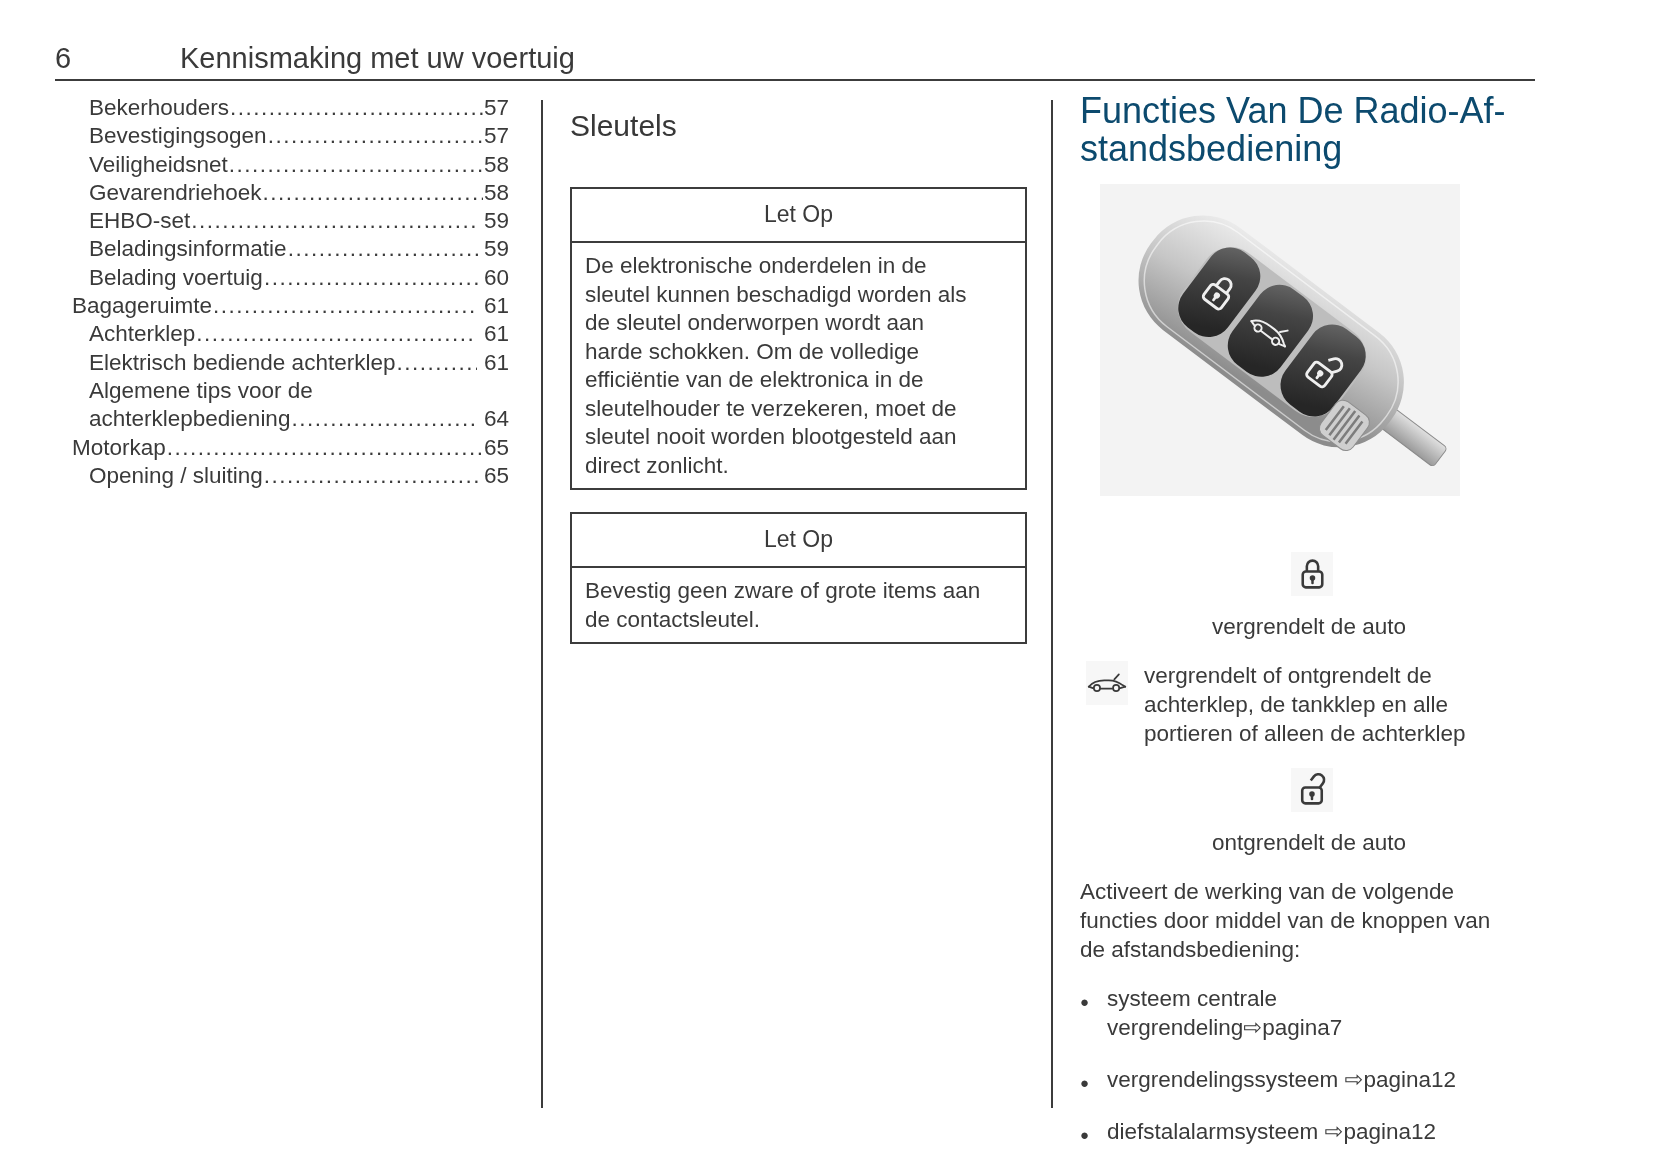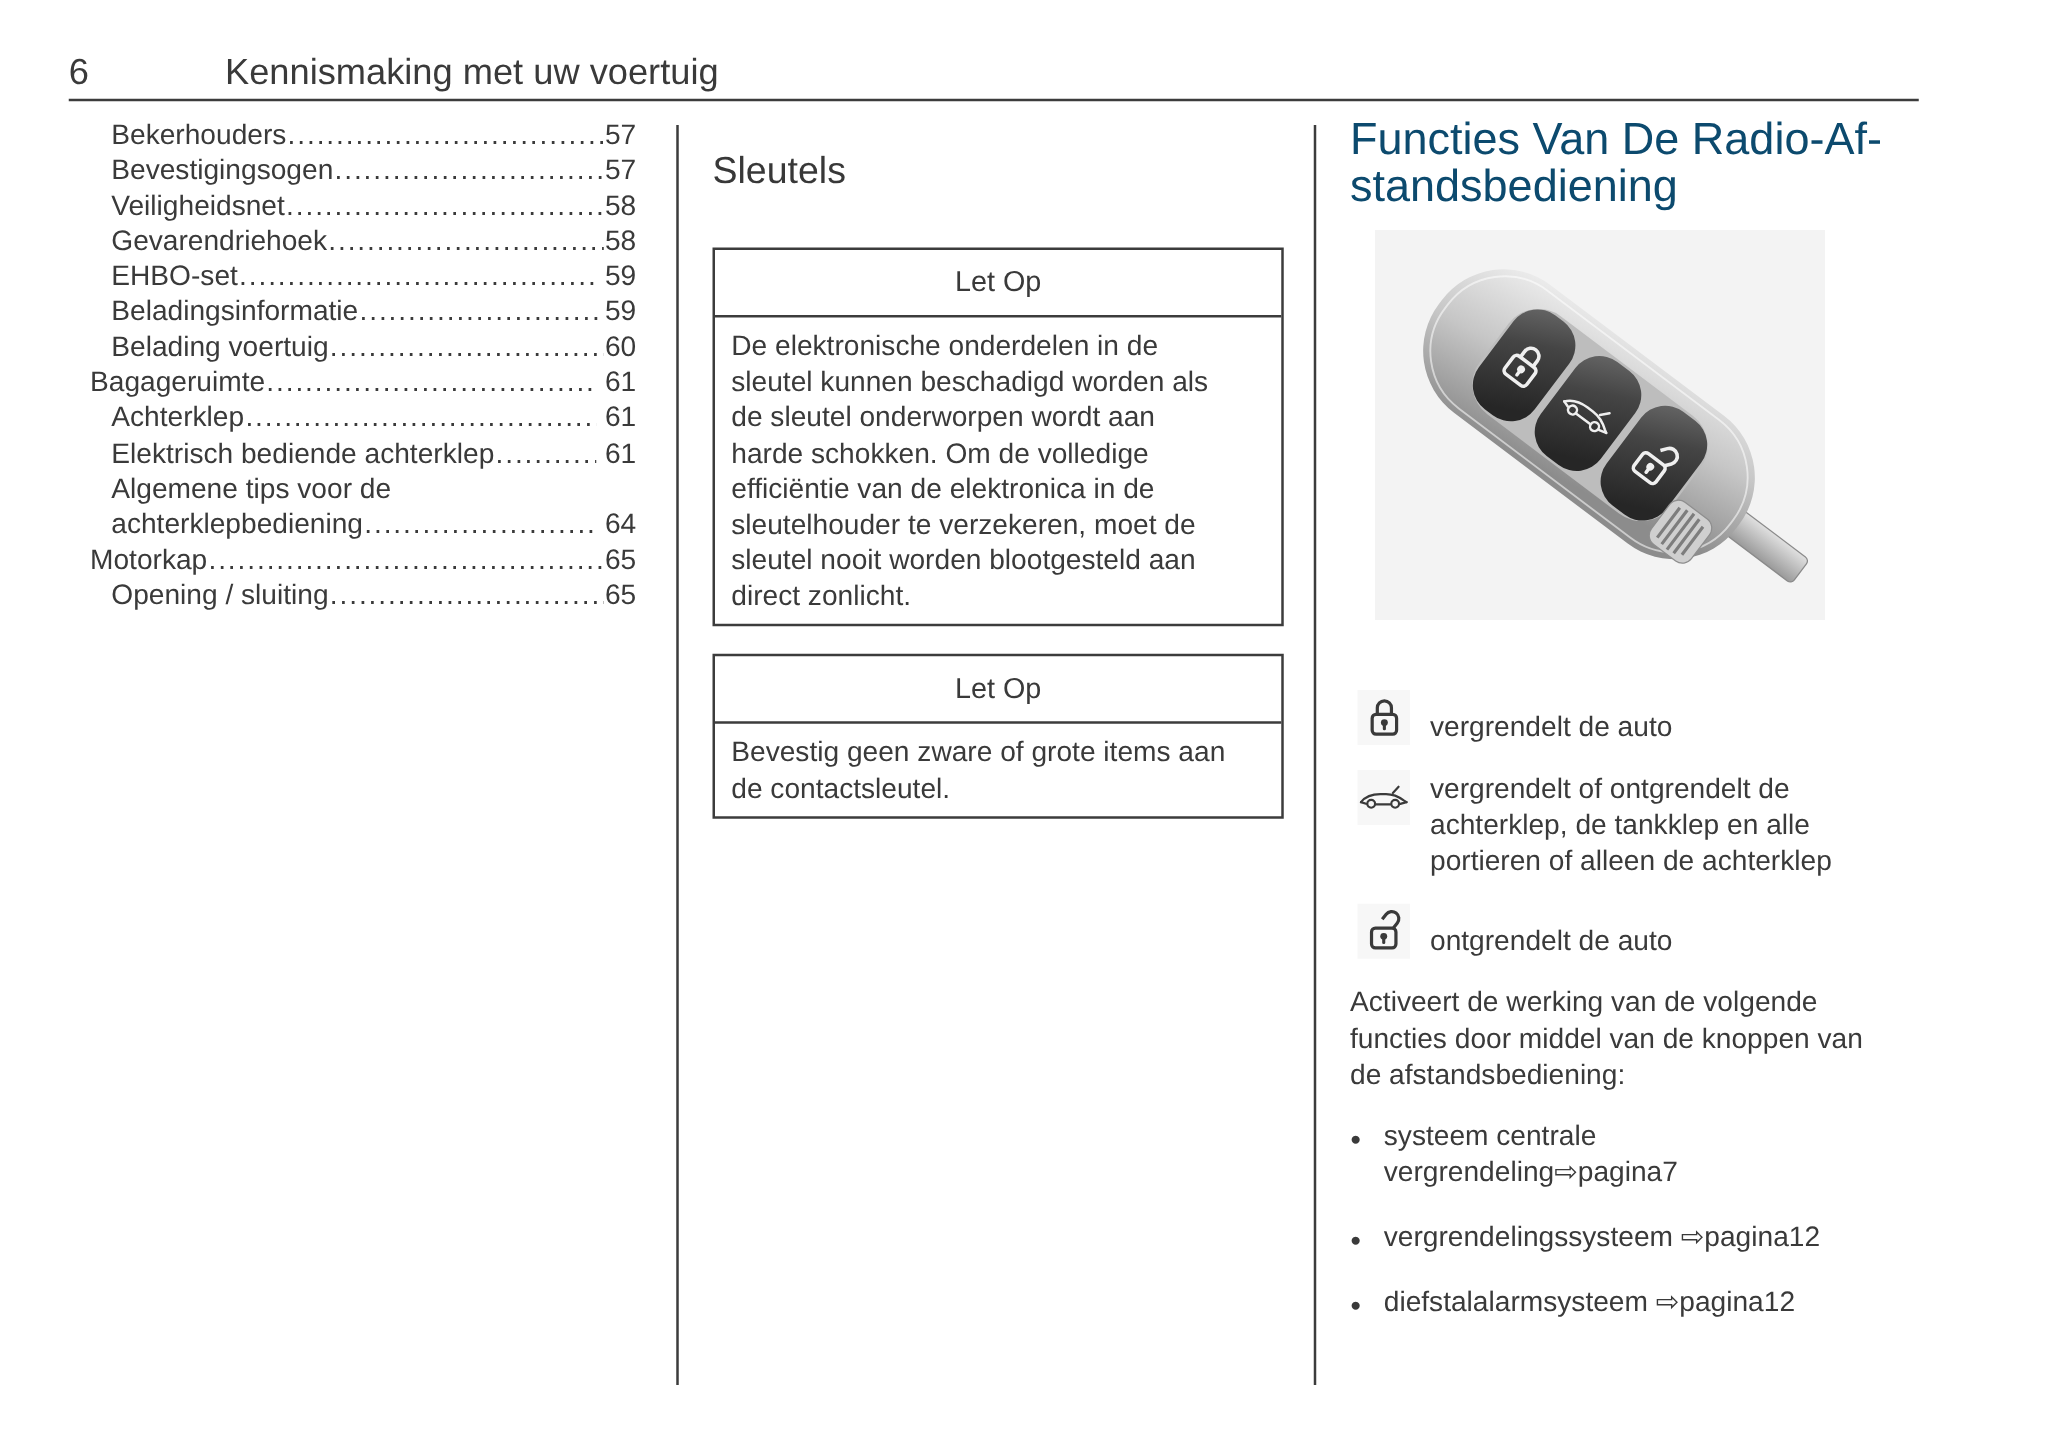--- a/index.html
+++ b/index.html
@@ -21,33 +21,33 @@
   
   .toc{position:absolute;left:72px;top:94px;width:437px;font-size:22.5px;line-height:28.3px;}
   .toc-row.ind{padding-left:17px;}
   .toc-line{display:flex;align-items:baseline;}
   .toc-label{white-space:nowrap;}
   .toc-dots{flex:1;overflow:hidden;white-space:nowrap;letter-spacing:1.5px;margin:0 1px;}
   .toc-dots::after{content:"..................................................................................";}
   .toc-page{white-space:pre;}
 
   
-  .mid{position:absolute;left:570px;top:120px;width:457px;}
+  .mid{position:absolute;left:570px;top:109px;width:457px;}
   .mid h2{margin:0 0 44px 0;font-size:30px;font-weight:400;color:#383838;}
   .caution{border:2px solid #3c3c3c;margin-bottom:22px;}
   .caution-title{text-align:center;font-size:23px;padding:12px 0 13px 0;border-bottom:2px solid #3c3c3c;}
   .caution-body{font-size:22.5px;line-height:28.5px;padding:9px 10px 8px 13px;}
 
   
   .right{position:absolute;left:1080px;top:92px;width:458px;}
   .right h2{margin:0;font-size:36px;font-weight:400;line-height:38px;color:#0c4a6e;}
   .key-image{margin:16px 0 0 20px;width:360px;height:312px;background:#f3f3f3;}
   .legend{margin-top:56px;}
   .legend-row{display:flex;gap:16px;margin-bottom:20px;align-items:flex-start;}
-  .legend-row.single{align-items:flex-end;}
+  .legend-row.single{align-items:center;flex-direction:column;}
   .legend-icon{width:42px;height:44px;margin-left:6px;background:#f7f7f7;display:flex;align-items:center;justify-content:center;flex:none;}
   .legend-text{font-size:22.5px;line-height:29px;}
   .intro{margin:20px 0 0 0;font-size:22.5px;line-height:29px;}
   .bullets{list-style:none;margin:20px 0 0 0;padding:0;font-size:22.5px;line-height:29px;}
   .bullets li{position:relative;padding-left:27px;margin-bottom:23px;margin-top:12px;}
   .bullets li::before{content:"\25CF";position:absolute;left:0;top:3px;font-size:15px;}
 </style>
 </head>
 <body>
 

